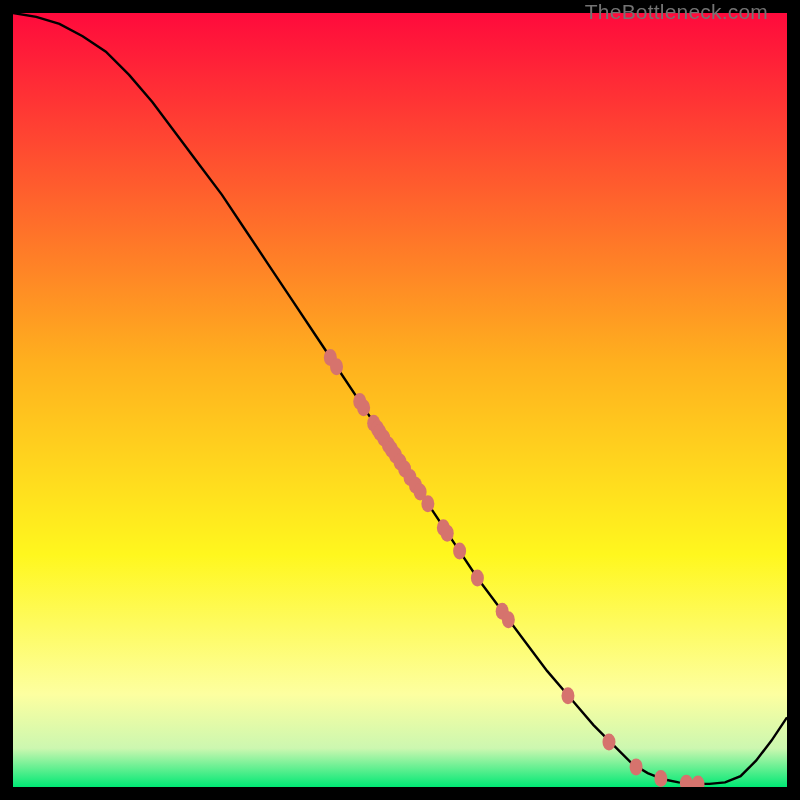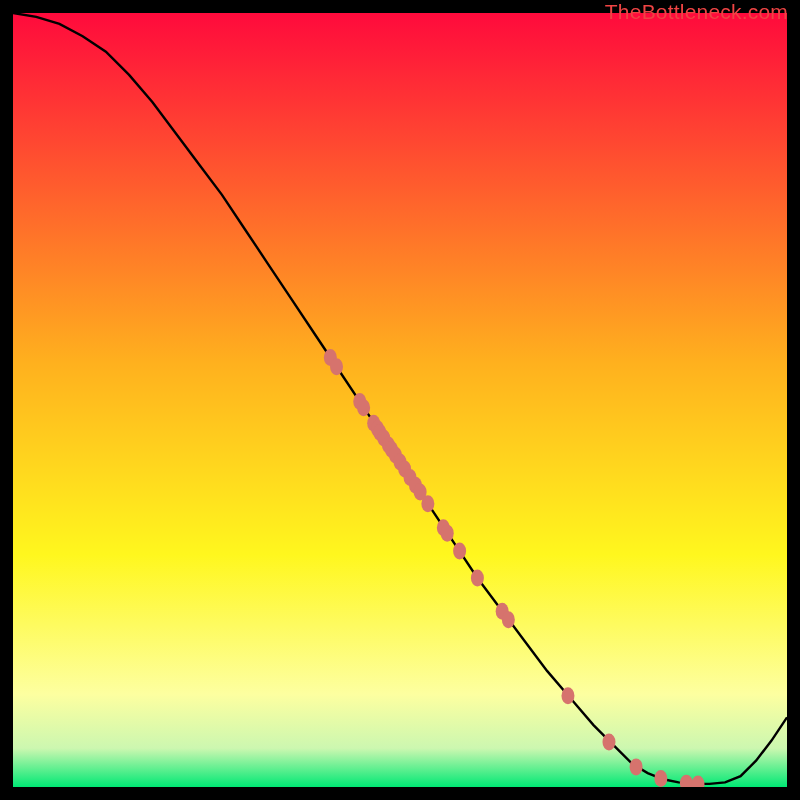--- a/index.html
+++ b/index.html
@@ -26,24 +26,24 @@
   svg.plot {
     position: absolute;
     left: 0;
     top: 0;
     width: 774px;
     height: 774px;
   }
   .watermark {
     position: absolute;
     top: 0px;
-    right: 12px;
+    right: 32px;
     font-family: Arial, Helvetica, sans-serif;
     font-size: 21px;
-    color: #ef4444;
+    color: #737373;
     letter-spacing: 0.2px;
     user-select: none;
   }
 </style>
 </head>
 <body>
 
 <div class="stage">
   <div class="plot-frame">
     <svg class="plot" viewBox="0 0 774 774">

